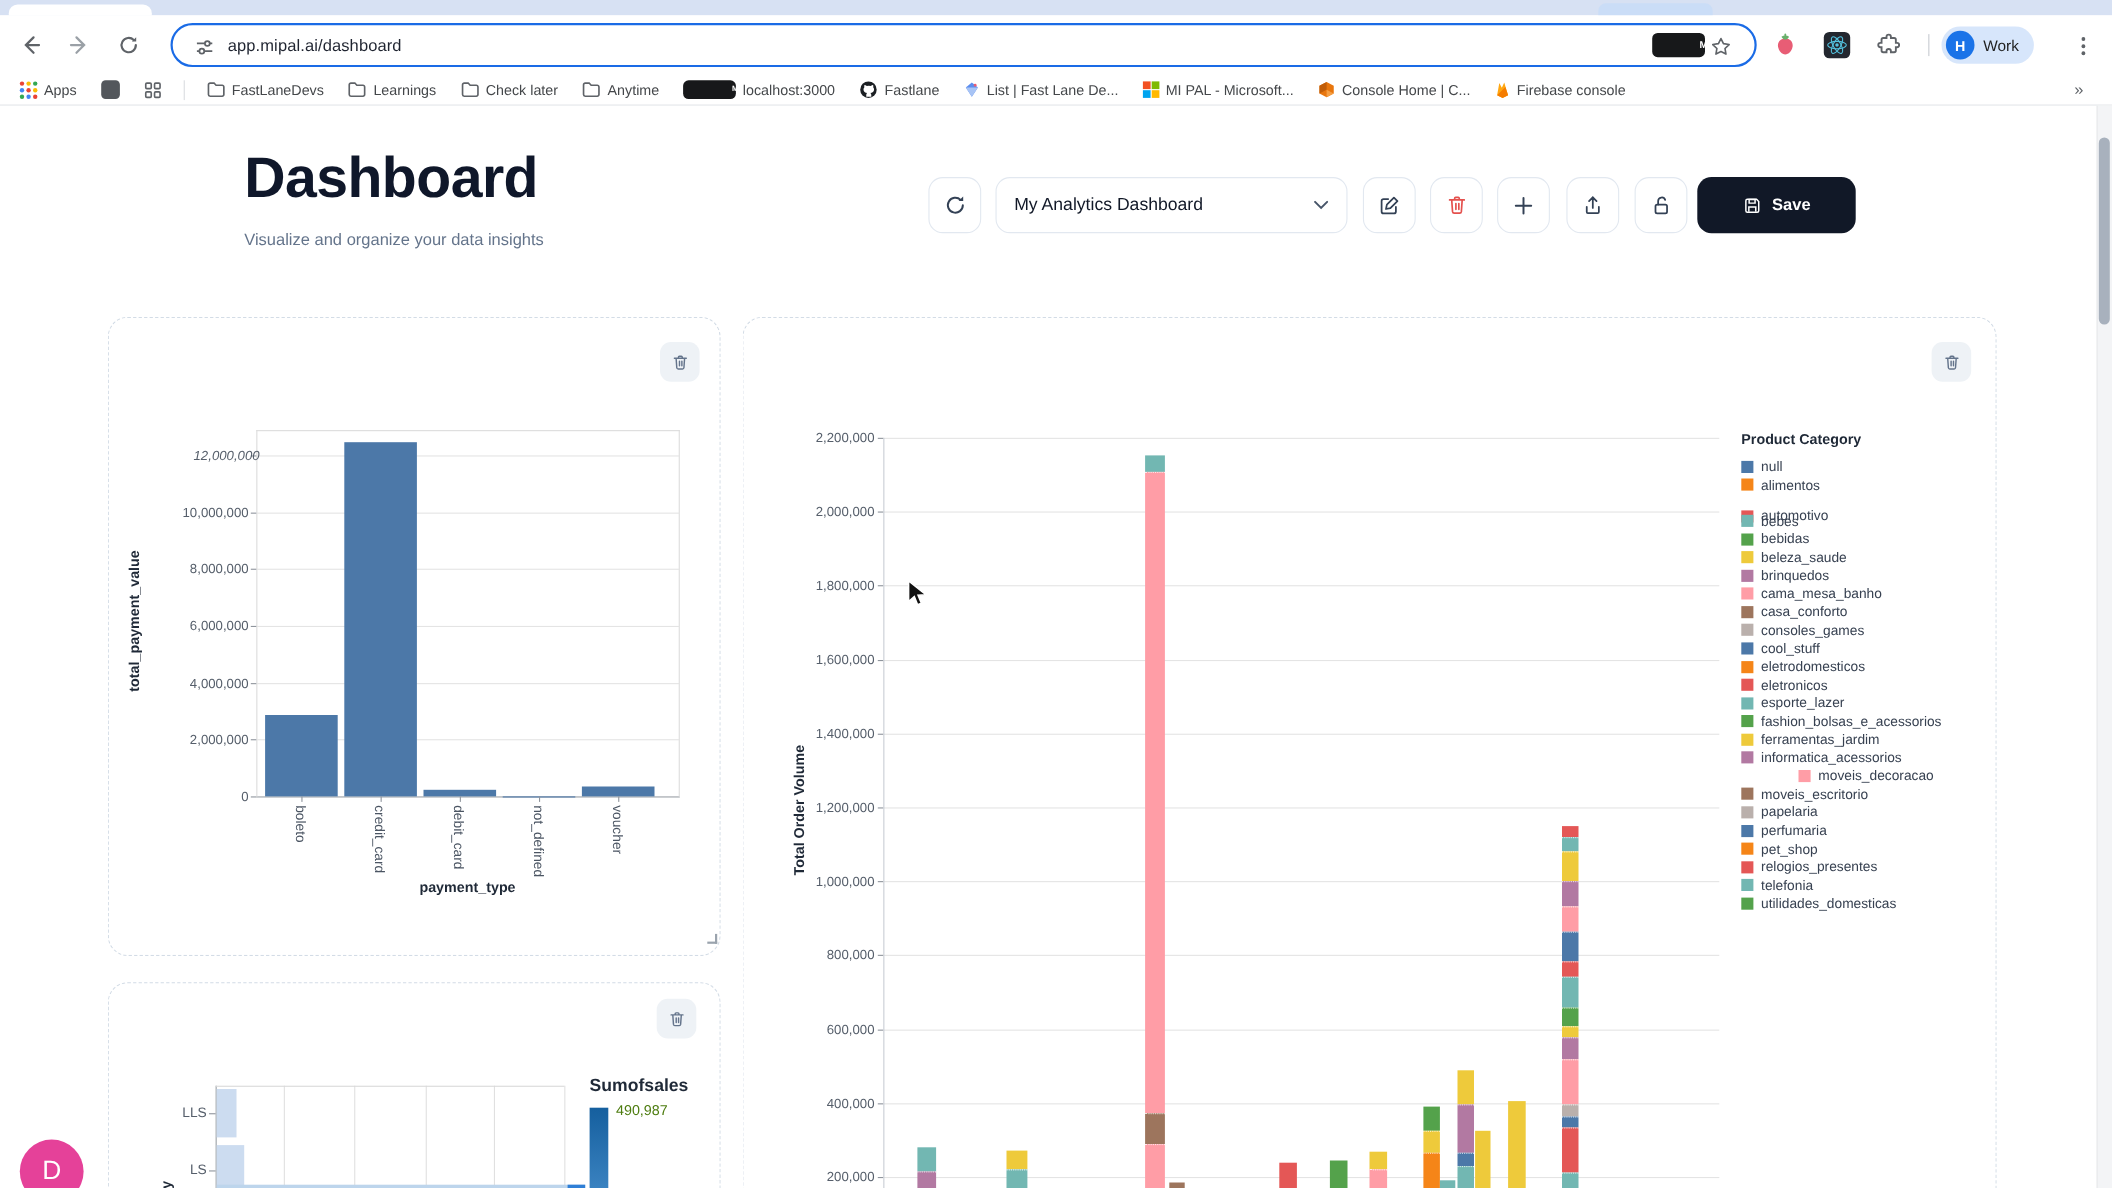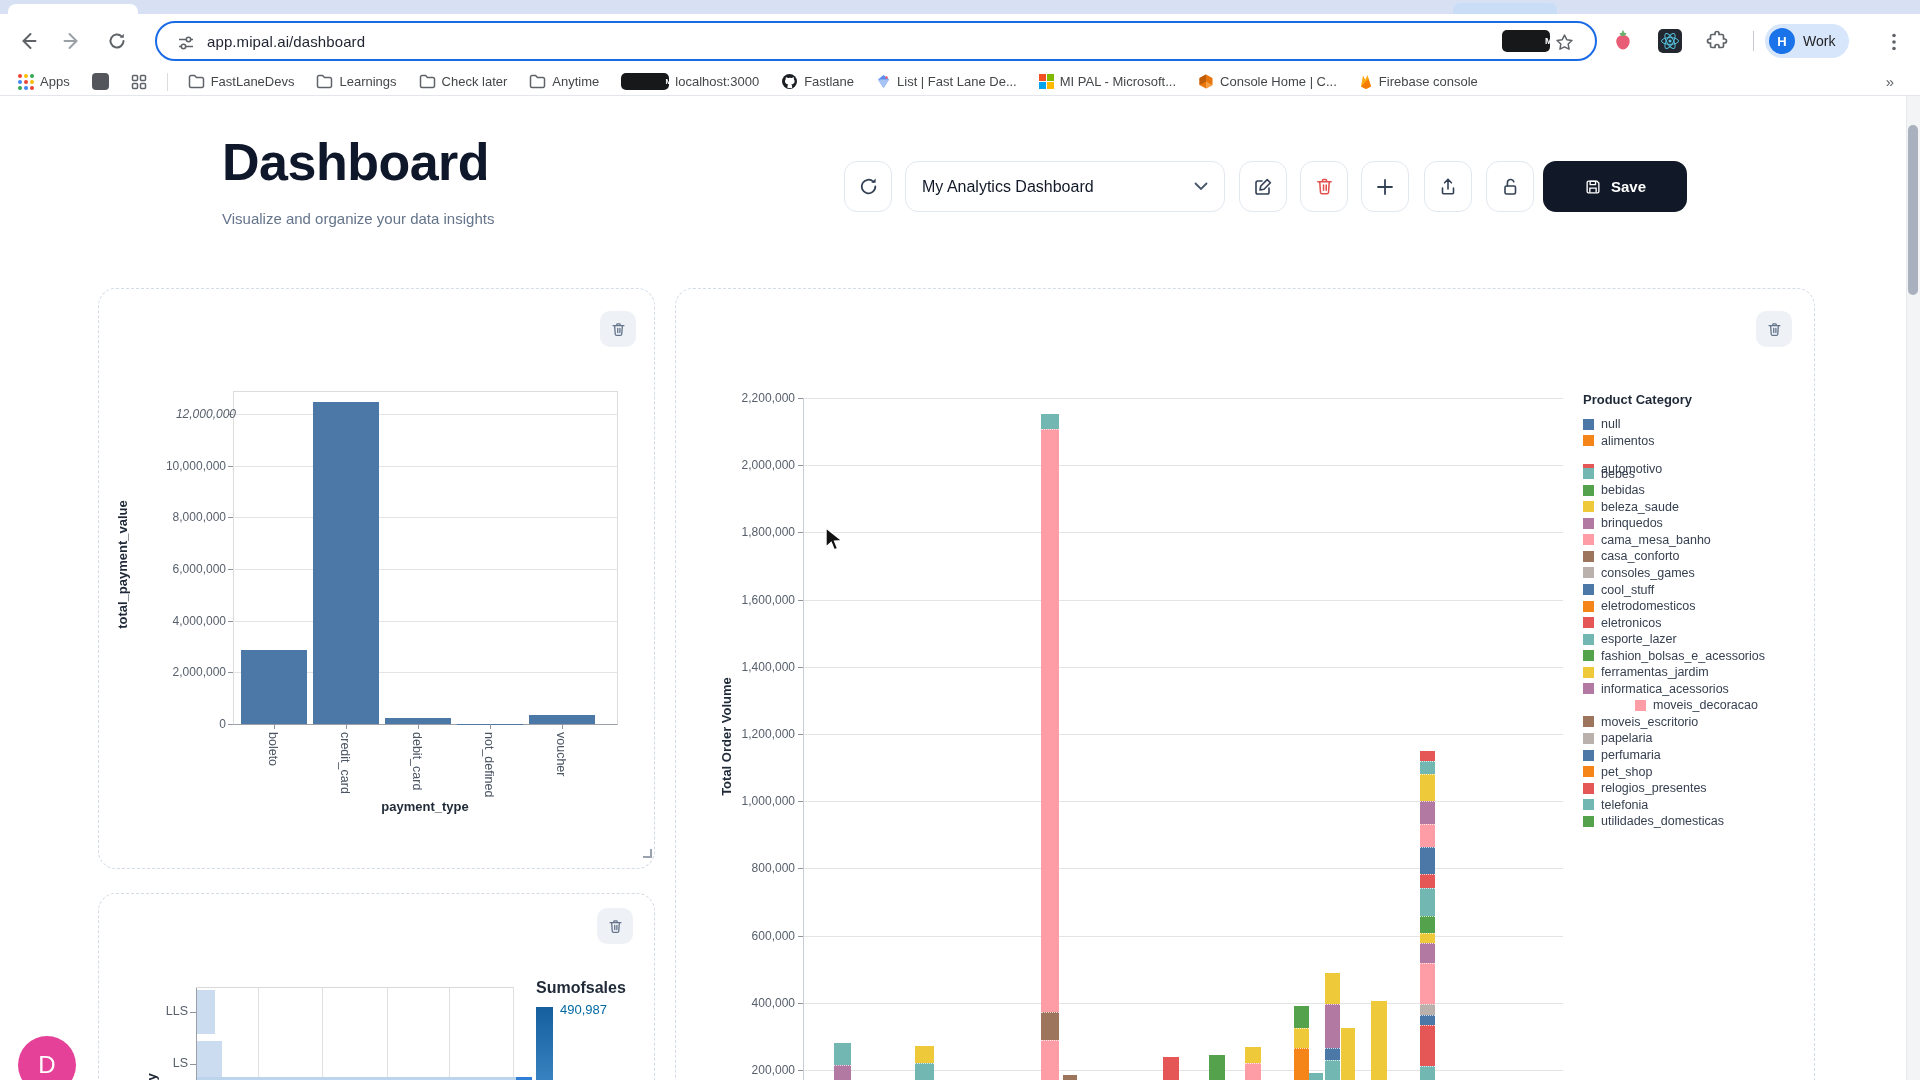--- a/index.html
+++ b/index.html
@@ -544,21 +544,21 @@
 </div>
 
 <div class="abs card" id="card3" style="left:98px;top:893px;width:557px;height:250px">
   <div class="card-trash" style="left:498px;top:14px">
     <svg width="17" height="17" viewBox="0 0 22 22">
         <path d="M4 6h14M8.8 6V4.6a1 1 0 0 1 1-1h2.4a1 1 0 0 1 1 1V6M6 6l.8 11.2A1.6 1.6 0 0 0 8.4 18.6h5.2a1.6 1.6 0 0 0 1.6-1.4L16 6M10 9.5v5.5M12.8 9.5v5.5" stroke="#64748b" stroke-width="1.7" fill="none" stroke-linecap="round"></path>
       </svg>
   </div>
   <div class="legend-title" style="left:437px;top:85px;font-size:16px">Sumofsales</div>
   <div class="abs" style="left:437px;top:113px;width:17px;height:140px;background:linear-gradient(#155f9e,#3f87c5 60%,#79b1dd)"></div>
-  <div class="abs" style="left:461px;top:108px;font-size:13px;color:#0369a1">490,987</div>
+  <div class="abs" style="left:461px;top:108px;font-size:13px;color:#4d7c0f">490,987</div>
   <div class="axis-title" style="left:-28px;top:200px;transform:rotate(-90deg);transform-origin:center;width:160px;text-align:center">Category</div>
   <div id="chart3-marks">
       <div class="vgridline" style="left: 97px; top: 93px; height: 155px; background: rgb(154, 160, 166);"></div>
       <div class="vgridline" style="left: 159px; top: 93px; height: 155px; background: rgb(224, 224, 224);"></div>
       <div class="vgridline" style="left: 223px; top: 93px; height: 155px; background: rgb(224, 224, 224);"></div>
       <div class="vgridline" style="left: 288px; top: 93px; height: 155px; background: rgb(224, 224, 224);"></div>
       <div class="vgridline" style="left: 350px; top: 93px; height: 155px; background: rgb(224, 224, 224);"></div>
       <div class="vgridline" style="left: 414px; top: 93px; height: 155px; background: rgb(224, 224, 224);"></div>
       <div style="position: absolute; left: 97px; top: 93px; width: 317px; height: 1px; background: rgb(217, 217, 217);"></div>
       <div class="bar" style="left: 98px; top: 96px; width: 18px; height: 44px; background: rgb(204, 220, 240);"></div>

